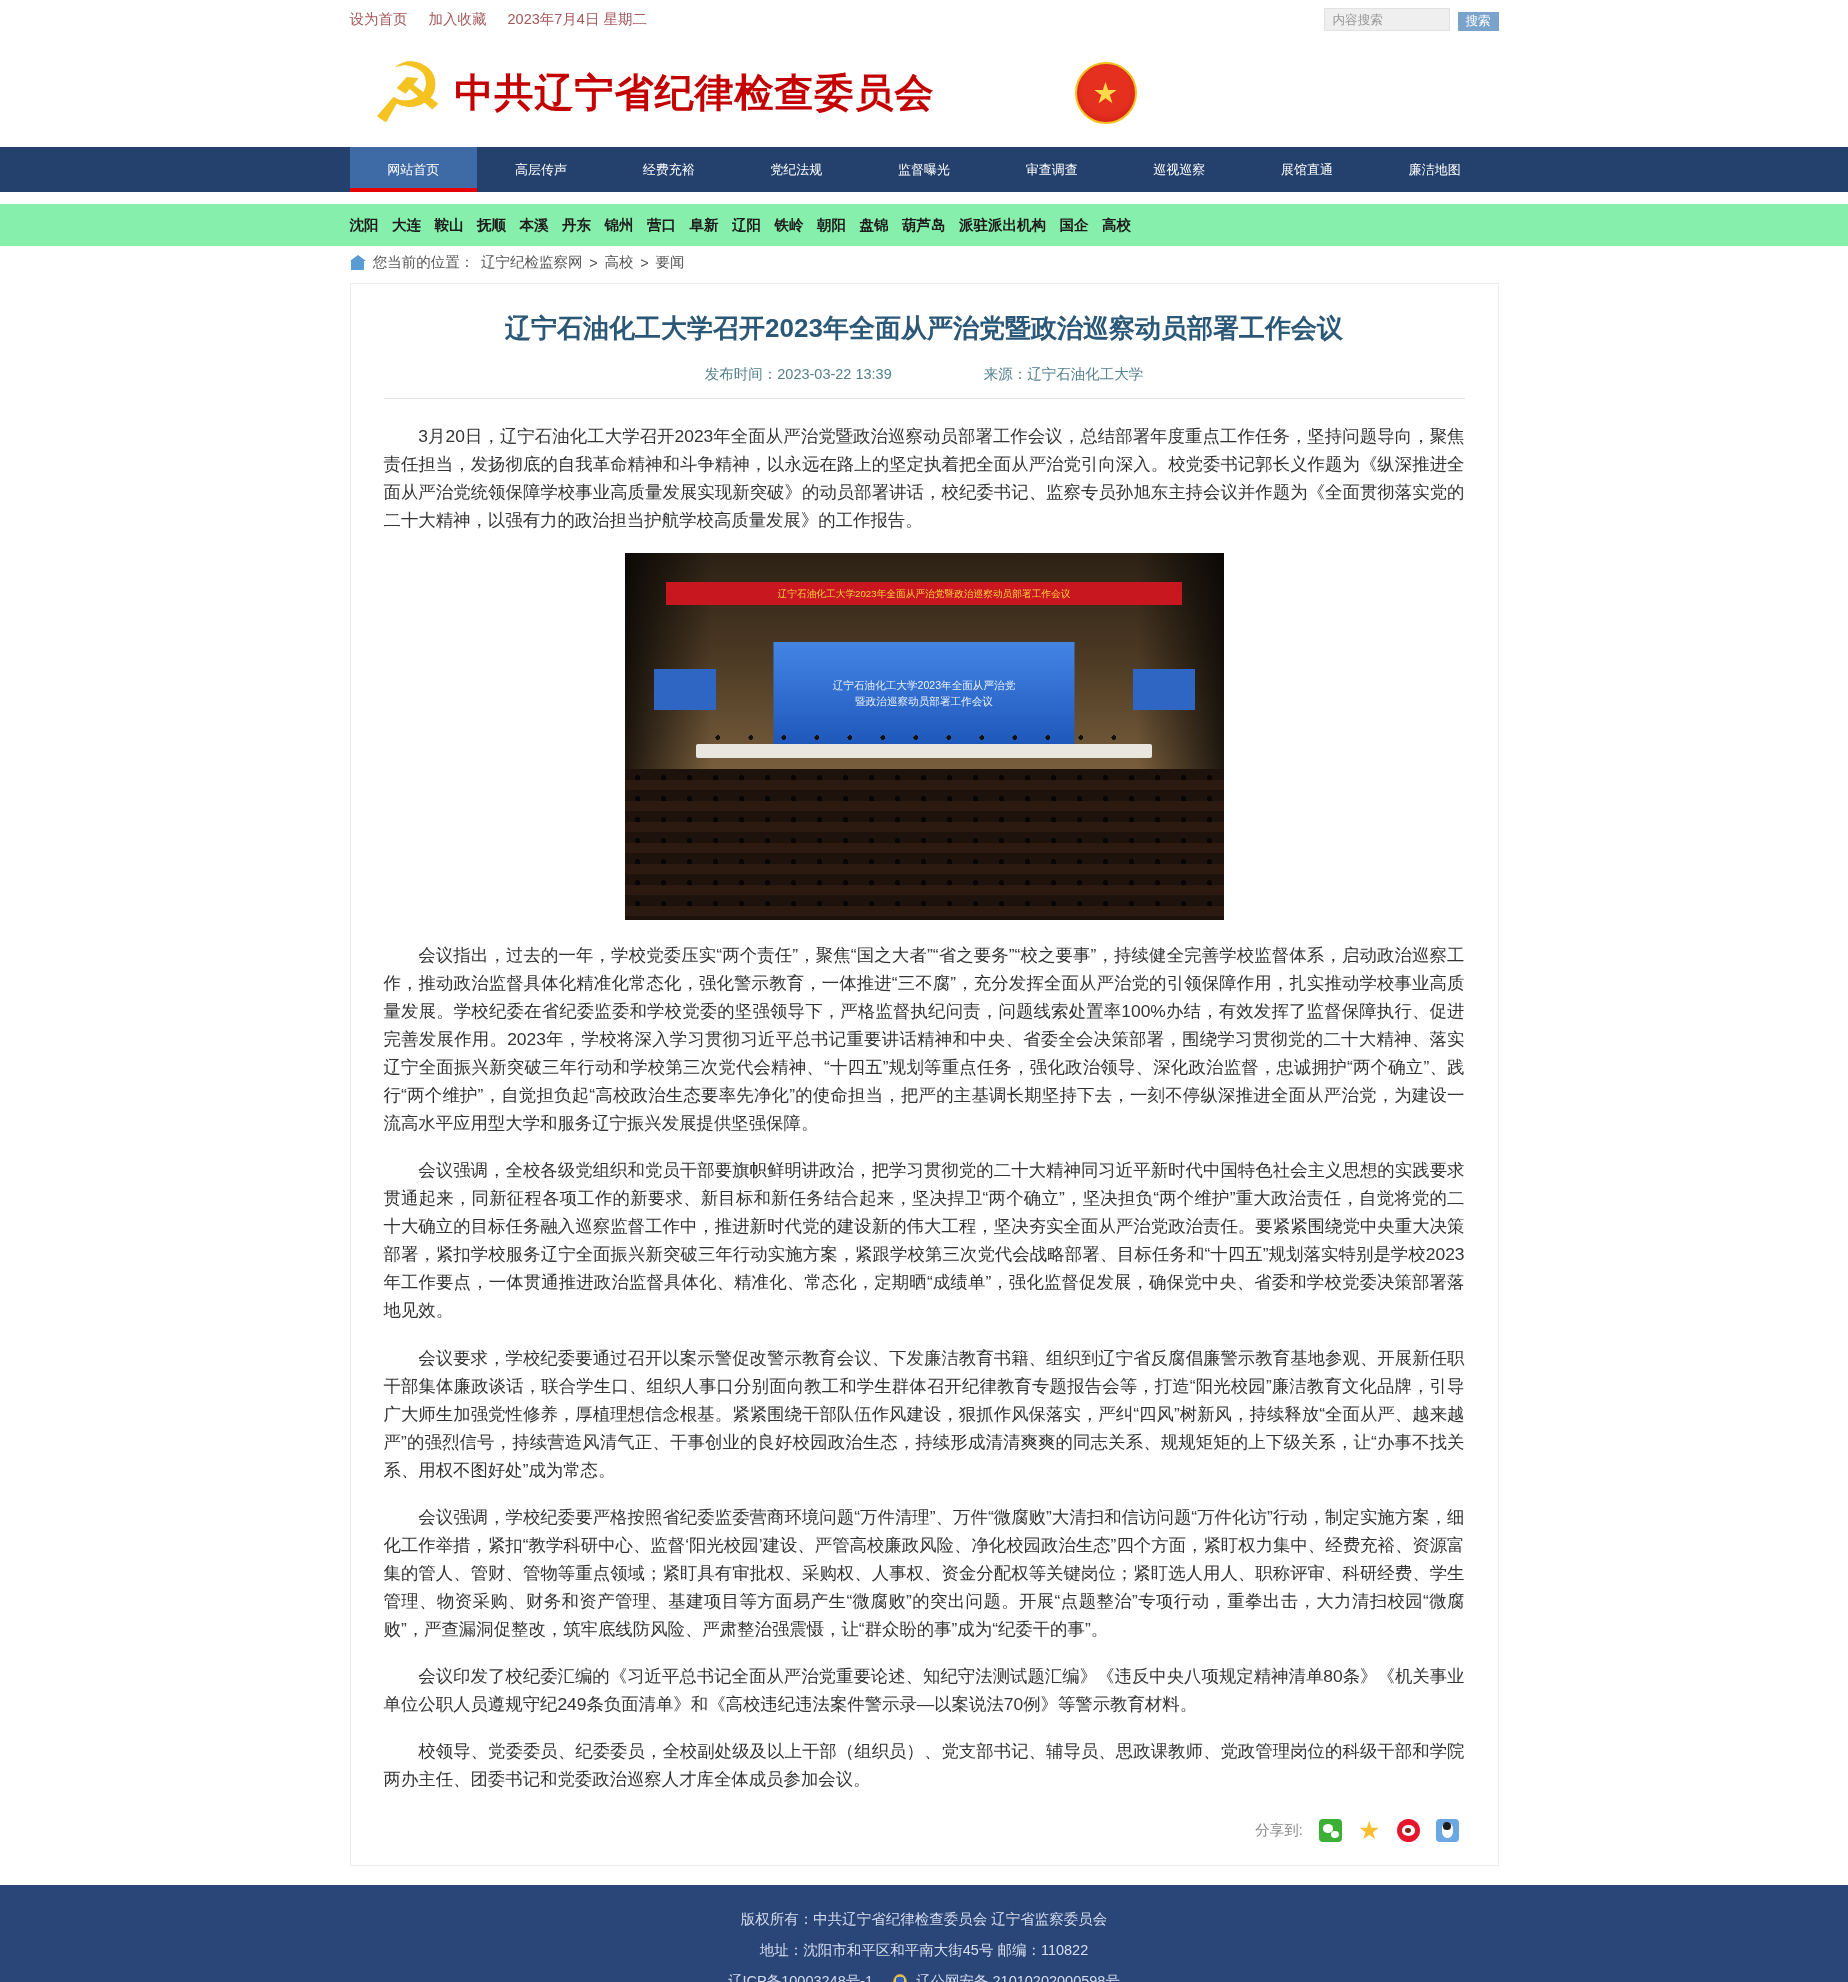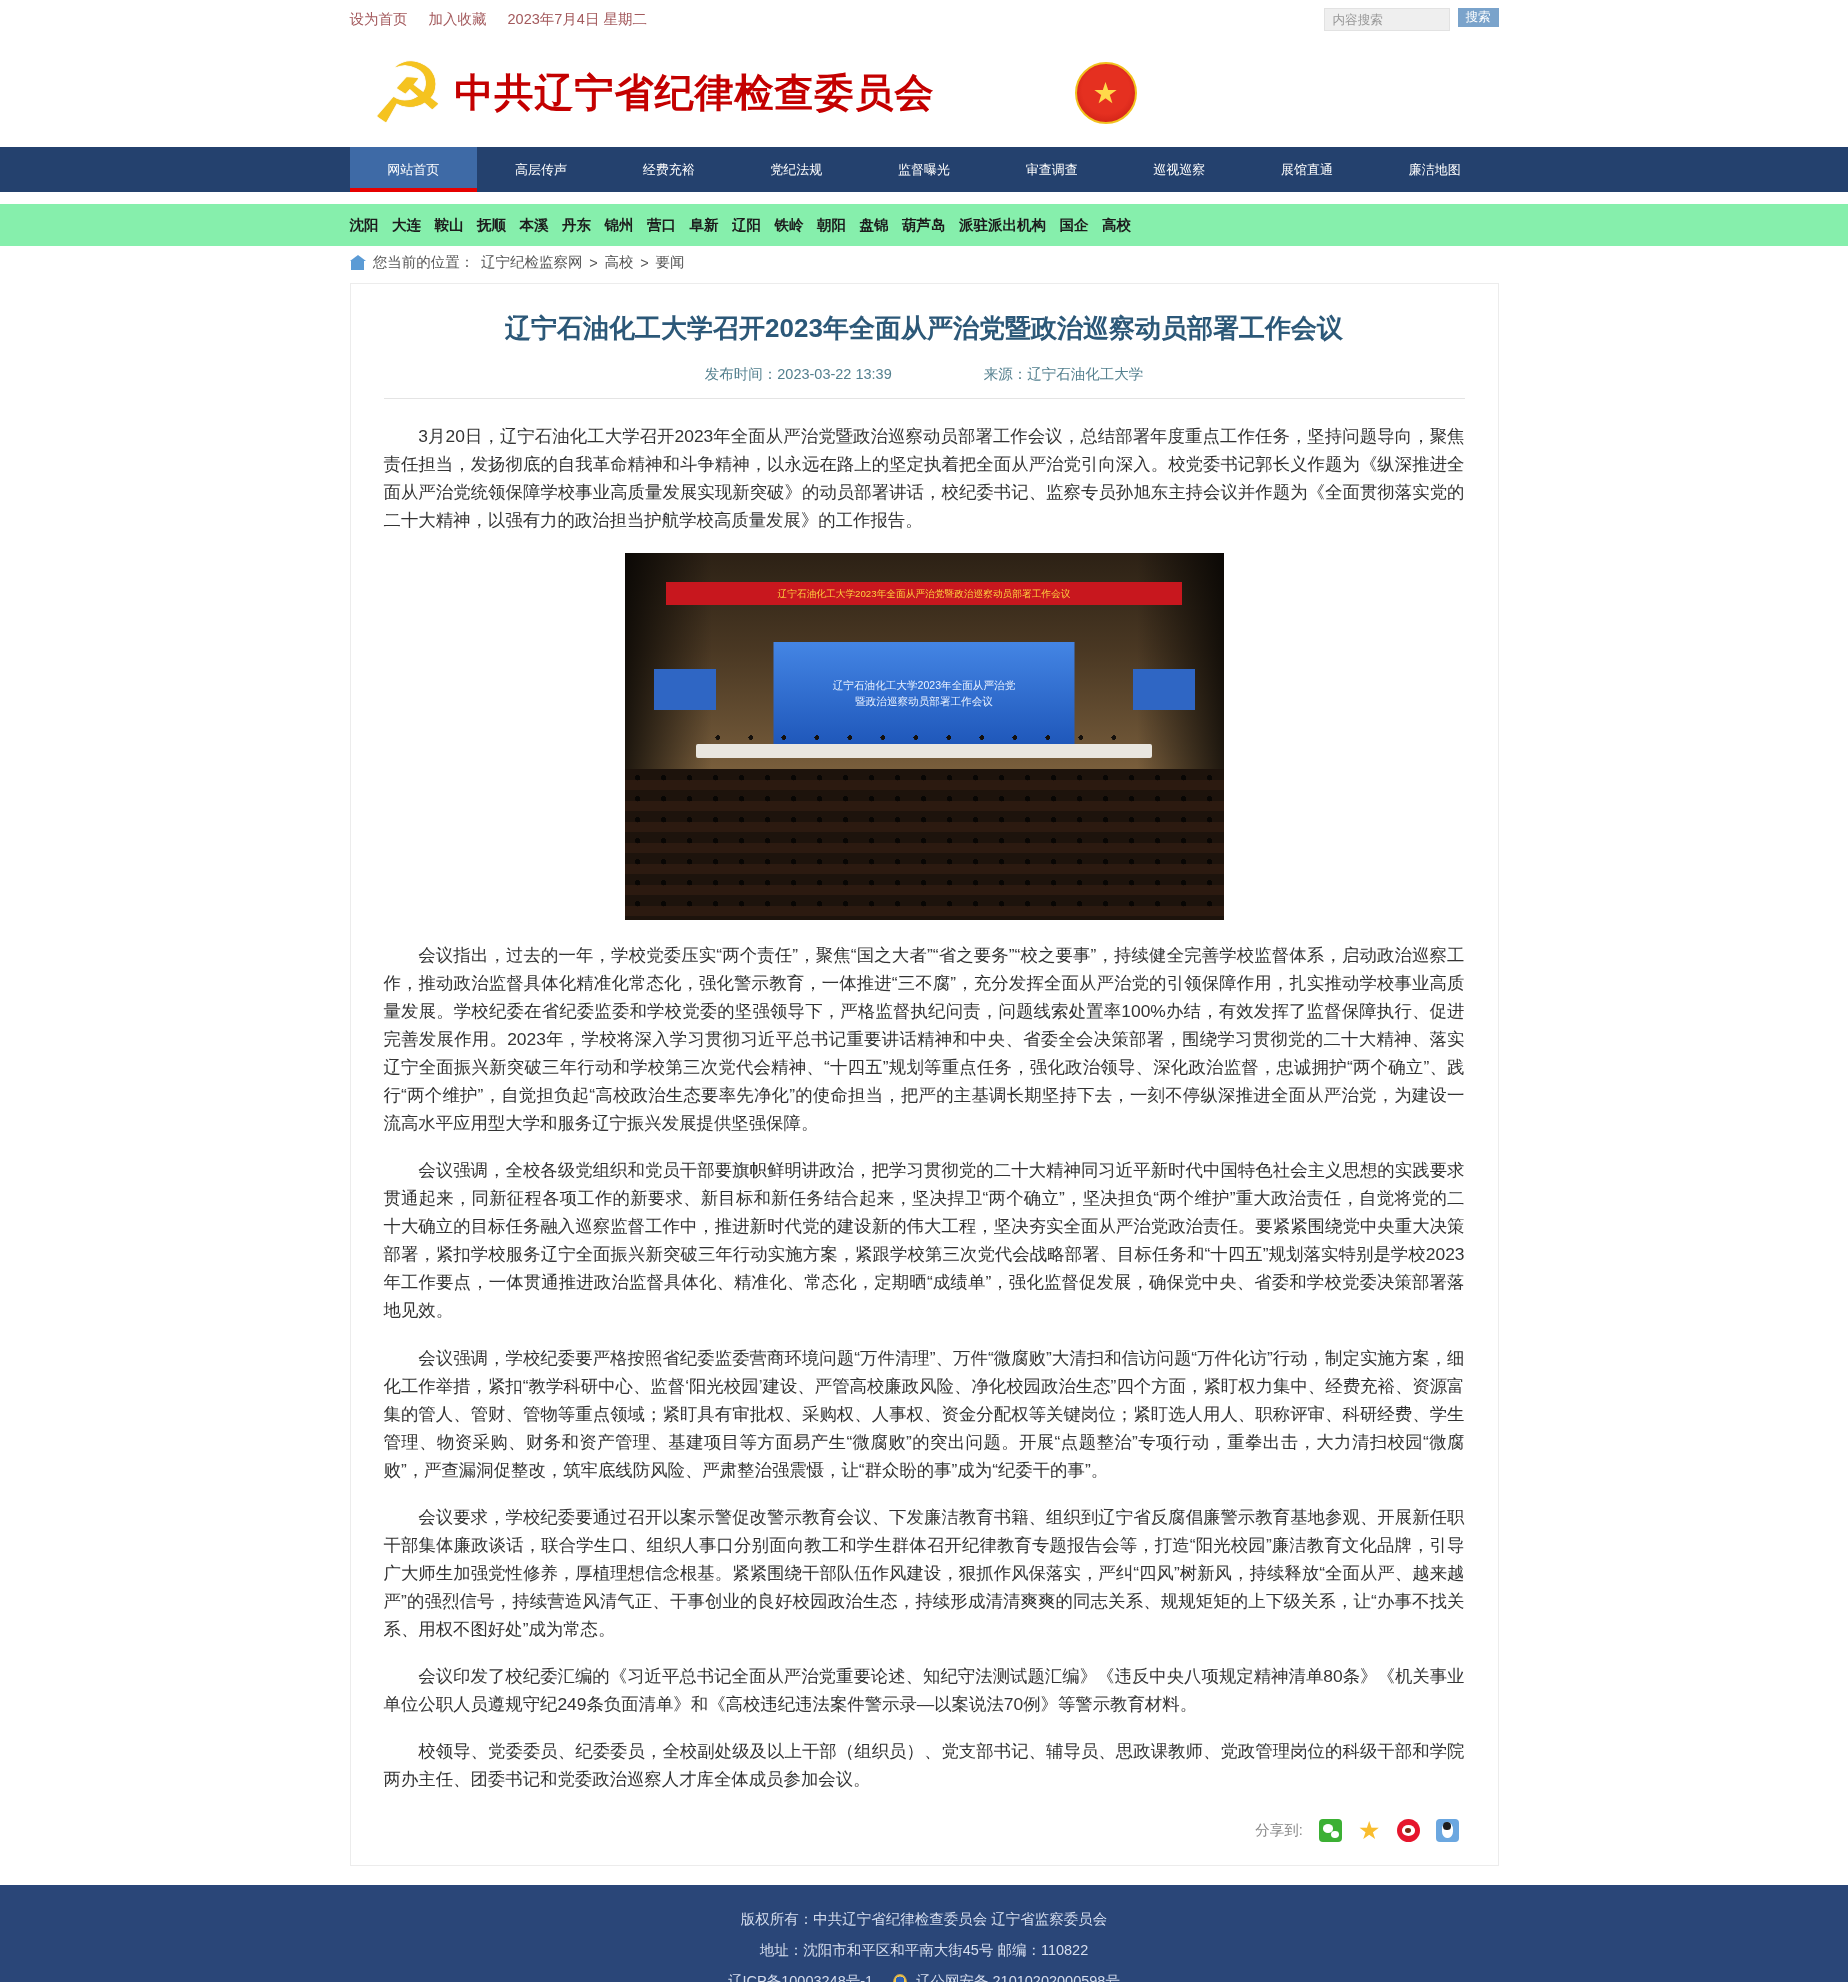--- a/index.html
+++ b/index.html
@@ -9,21 +9,21 @@
     font-family:"Liberation Sans", sans-serif; color:#333;
   }
   .wrap { width:1149px; margin:0 auto; }
 
   
   .topbar { height:39px; background:#fff; }
   .topbar .wrap { display:flex; align-items:center; height:100%; font-size:14.5px; }
   .topbar a.toplink { color:#a3595c; text-decoration:none; margin-right:21px; cursor:pointer; }
   .topbar .topdate { color:#a3595c; }
   .topbar .spacer { flex:1; }
-  .search-box { display:flex; align-items:flex-start; }
+  .search-box { display:flex; align-items:flex-end; }
   .search-box input {
     width:126px; height:23px; border:1px solid #e2e2e2; background:#efefef;
     font-size:12.6px; color:#555; padding:0 7.7px; outline:none;
     font-family:"Liberation Sans", sans-serif;
   }
   .search-box input::placeholder { color:#979797; }
   .search-box button {
     width:41px; height:19px; margin-left:7.7px; border:0; background:#7aa3cb; color:#fff;
     font-size:12.6px; cursor:pointer; font-family:"Liberation Sans", sans-serif;
   }
@@ -212,22 +212,22 @@
     <div class="ph-screen">辽宁石油化工大学2023年全面从严治党
 暨政治巡察动员部署工作会议</div>
     <div class="ph-heads"></div>
     <div class="ph-table"></div>
     <div class="ph-audience"></div>
     <div class="ph-crowd"></div>
   </div>
 
   <p>会议指出，过去的一年，学校党委压实“两个责任”，聚焦“国之大者”“省之要务”“校之要事”，持续健全完善学校监督体系，启动政治巡察工作，推动政治监督具体化精准化常态化，强化警示教育，一体推进“三不腐”，充分发挥全面从严治党的引领保障作用，扎实推动学校事业高质量发展。学校纪委在省纪委监委和学校党委的坚强领导下，严格监督执纪问责，问题线索处置率100%办结，有效发挥了监督保障执行、促进完善发展作用。2023年，学校将深入学习贯彻习近平总书记重要讲话精神和中央、省委全会决策部署，围绕学习贯彻党的二十大精神、落实辽宁全面振兴新突破三年行动和学校第三次党代会精神、“十四五”规划等重点任务，强化政治领导、深化政治监督，忠诚拥护“两个确立”、践行“两个维护”，自觉担负起“高校政治生态要率先净化”的使命担当，把严的主基调长期坚持下去，一刻不停纵深推进全面从严治党，为建设一流高水平应用型大学和服务辽宁振兴发展提供坚强保障。</p>
   <p>会议强调，全校各级党组织和党员干部要旗帜鲜明讲政治，把学习贯彻党的二十大精神同习近平新时代中国特色社会主义思想的实践要求贯通起来，同新征程各项工作的新要求、新目标和新任务结合起来，坚决捍卫“两个确立”，坚决担负“两个维护”重大政治责任，自觉将党的二十大确立的目标任务融入巡察监督工作中，推进新时代党的建设新的伟大工程，坚决夯实全面从严治党政治责任。要紧紧围绕党中央重大决策部署，紧扣学校服务辽宁全面振兴新突破三年行动实施方案，紧跟学校第三次党代会战略部署、目标任务和“十四五”规划落实特别是学校2023年工作要点，一体贯通推进政治监督具体化、精准化、常态化，定期晒“成绩单”，强化监督促发展，确保党中央、省委和学校党委决策部署落地见效。</p>
+  <p>会议要求，学校纪委要通过召开以案示警促改警示教育会议、下发廉洁教育书籍、组织到辽宁省反腐倡廉警示教育基地参观、开展新任职干部集体廉政谈话，联合学生口、组织人事口分别面向教工和学生群体召开纪律教育专题报告会等，打造“阳光校园”廉洁教育文化品牌，引导广大师生加强党性修养，厚植理想信念根基。紧紧围绕干部队伍作风建设，狠抓作风保落实，严纠“四风”树新风，持续释放“全面从严、越来越严”的强烈信号，持续营造风清气正、干事创业的良好校园政治生态，持续形成清清爽爽的同志关系、规规矩矩的上下级关系，让“办事不找关系、用权不图好处”成为常态。</p>
   <p>会议强调，学校纪委要严格按照省纪委监委营商环境问题“万件清理”、万件“微腐败”大清扫和信访问题“万件化访”行动，制定实施方案，细化工作举措，紧扣“教学科研中心、监督‘阳光校园’建设、严管高校廉政风险、净化校园政治生态”四个方面，紧盯权力集中、经费充裕、资源富集的管人、管财、管物等重点领域；紧盯具有审批权、采购权、人事权、资金分配权等关键岗位；紧盯选人用人、职称评审、科研经费、学生管理、物资采购、财务和资产管理、基建项目等方面易产生“微腐败”的突出问题。开展“点题整治”专项行动，重拳出击，大力清扫校园“微腐败”，严查漏洞促整改，筑牢底线防风险、严肃整治强震慑，让“群众盼的事”成为“纪委干的事”。</p>
-  <p>会议要求，学校纪委要通过召开以案示警促改警示教育会议、下发廉洁教育书籍、组织到辽宁省反腐倡廉警示教育基地参观、开展新任职干部集体廉政谈话，联合学生口、组织人事口分别面向教工和学生群体召开纪律教育专题报告会等，打造“阳光校园”廉洁教育文化品牌，引导广大师生加强党性修养，厚植理想信念根基。紧紧围绕干部队伍作风建设，狠抓作风保落实，严纠“四风”树新风，持续释放“全面从严、越来越严”的强烈信号，持续营造风清气正、干事创业的良好校园政治生态，持续形成清清爽爽的同志关系、规规矩矩的上下级关系，让“办事不找关系、用权不图好处”成为常态。</p>
   <p>会议印发了校纪委汇编的《习近平总书记全面从严治党重要论述、知纪守法测试题汇编》《违反中央八项规定精神清单80条》《机关事业单位公职人员遵规守纪249条负面清单》和《高校违纪违法案件警示录—以案说法70例》等警示教育材料。</p>
   <p>校领导、党委委员、纪委委员，全校副处级及以上干部（组织员）、党支部书记、辅导员、思政课教师、党政管理岗位的科级干部和学院两办主任、团委书记和党委政治巡察人才库全体成员参加会议。</p>
 
   <div class="share">
     <span>分享到:</span>
     <div class="s-ico s-wechat"></div>
     <div class="s-ico s-qzone">★</div>
     <div class="s-ico s-weibo"></div>
     <div class="s-ico s-qq"></div>
   </div>

